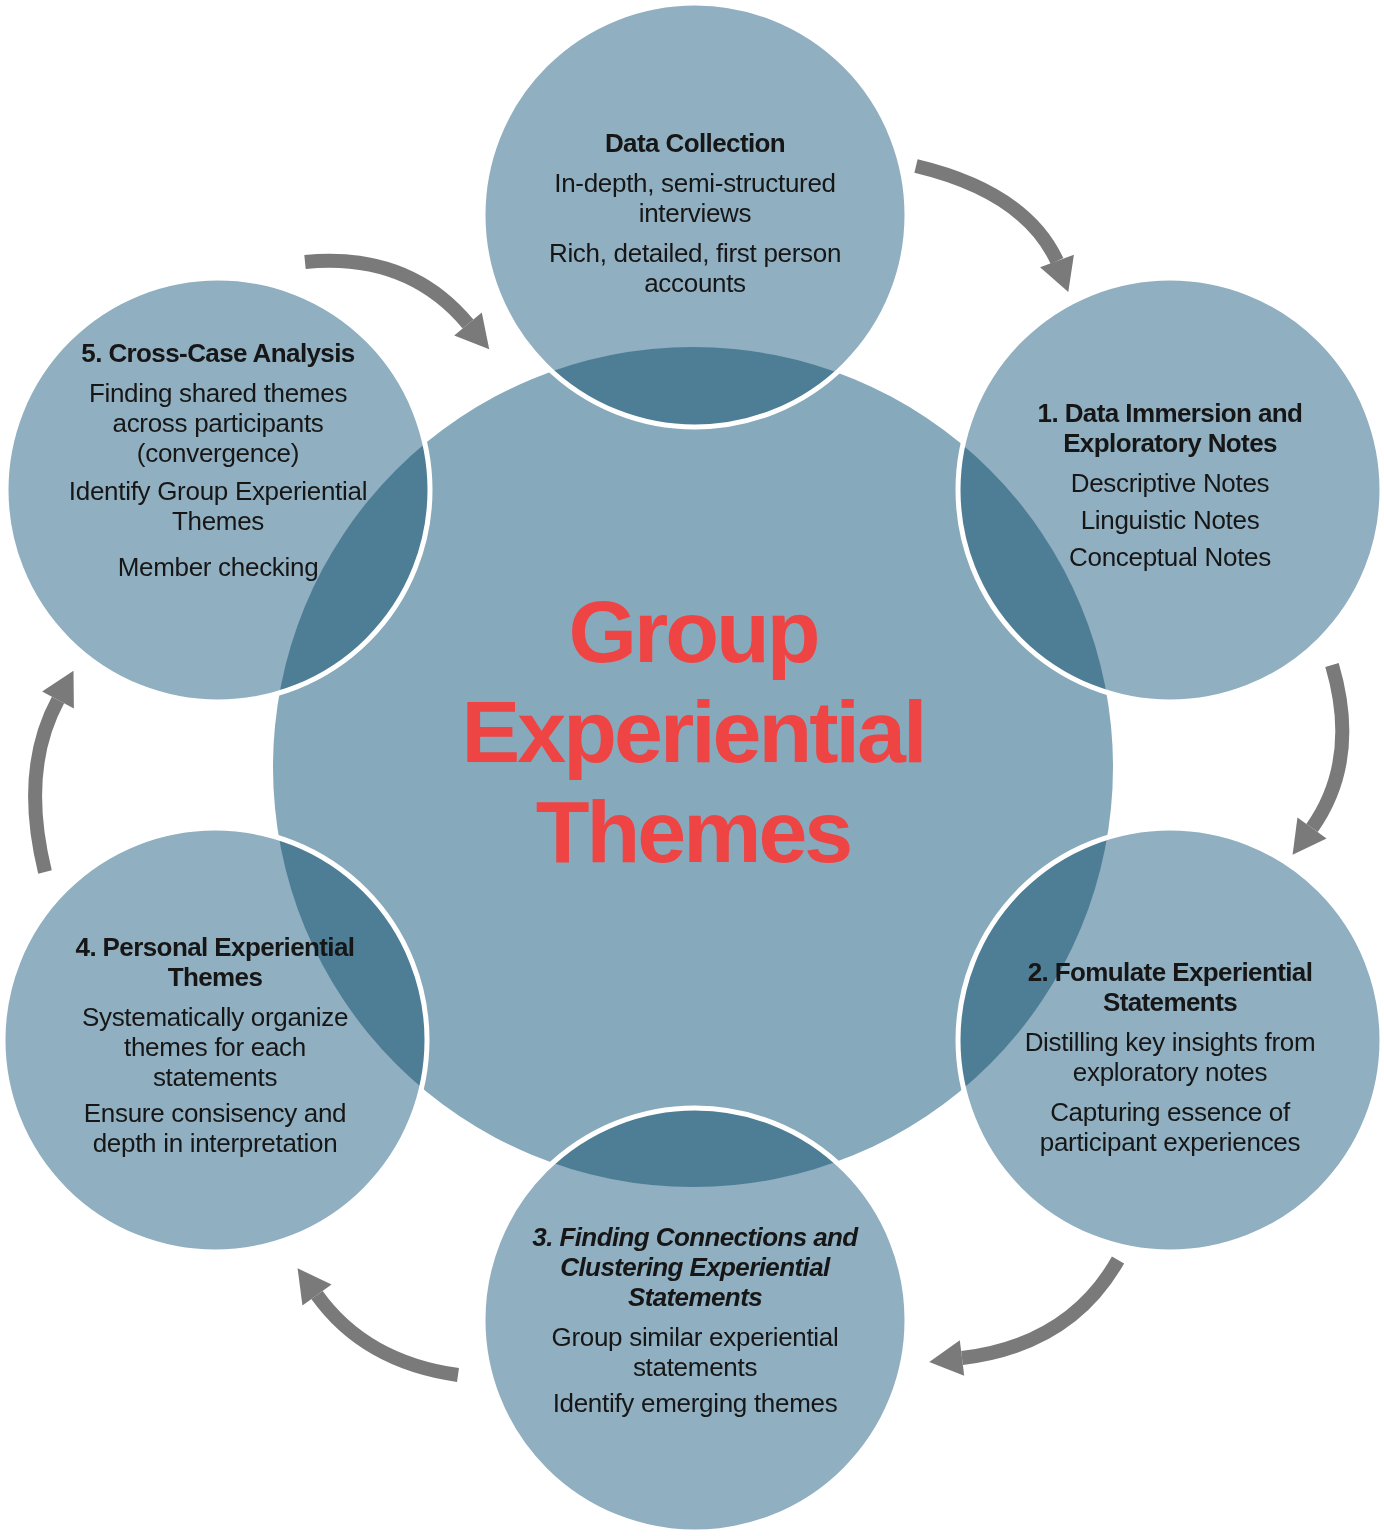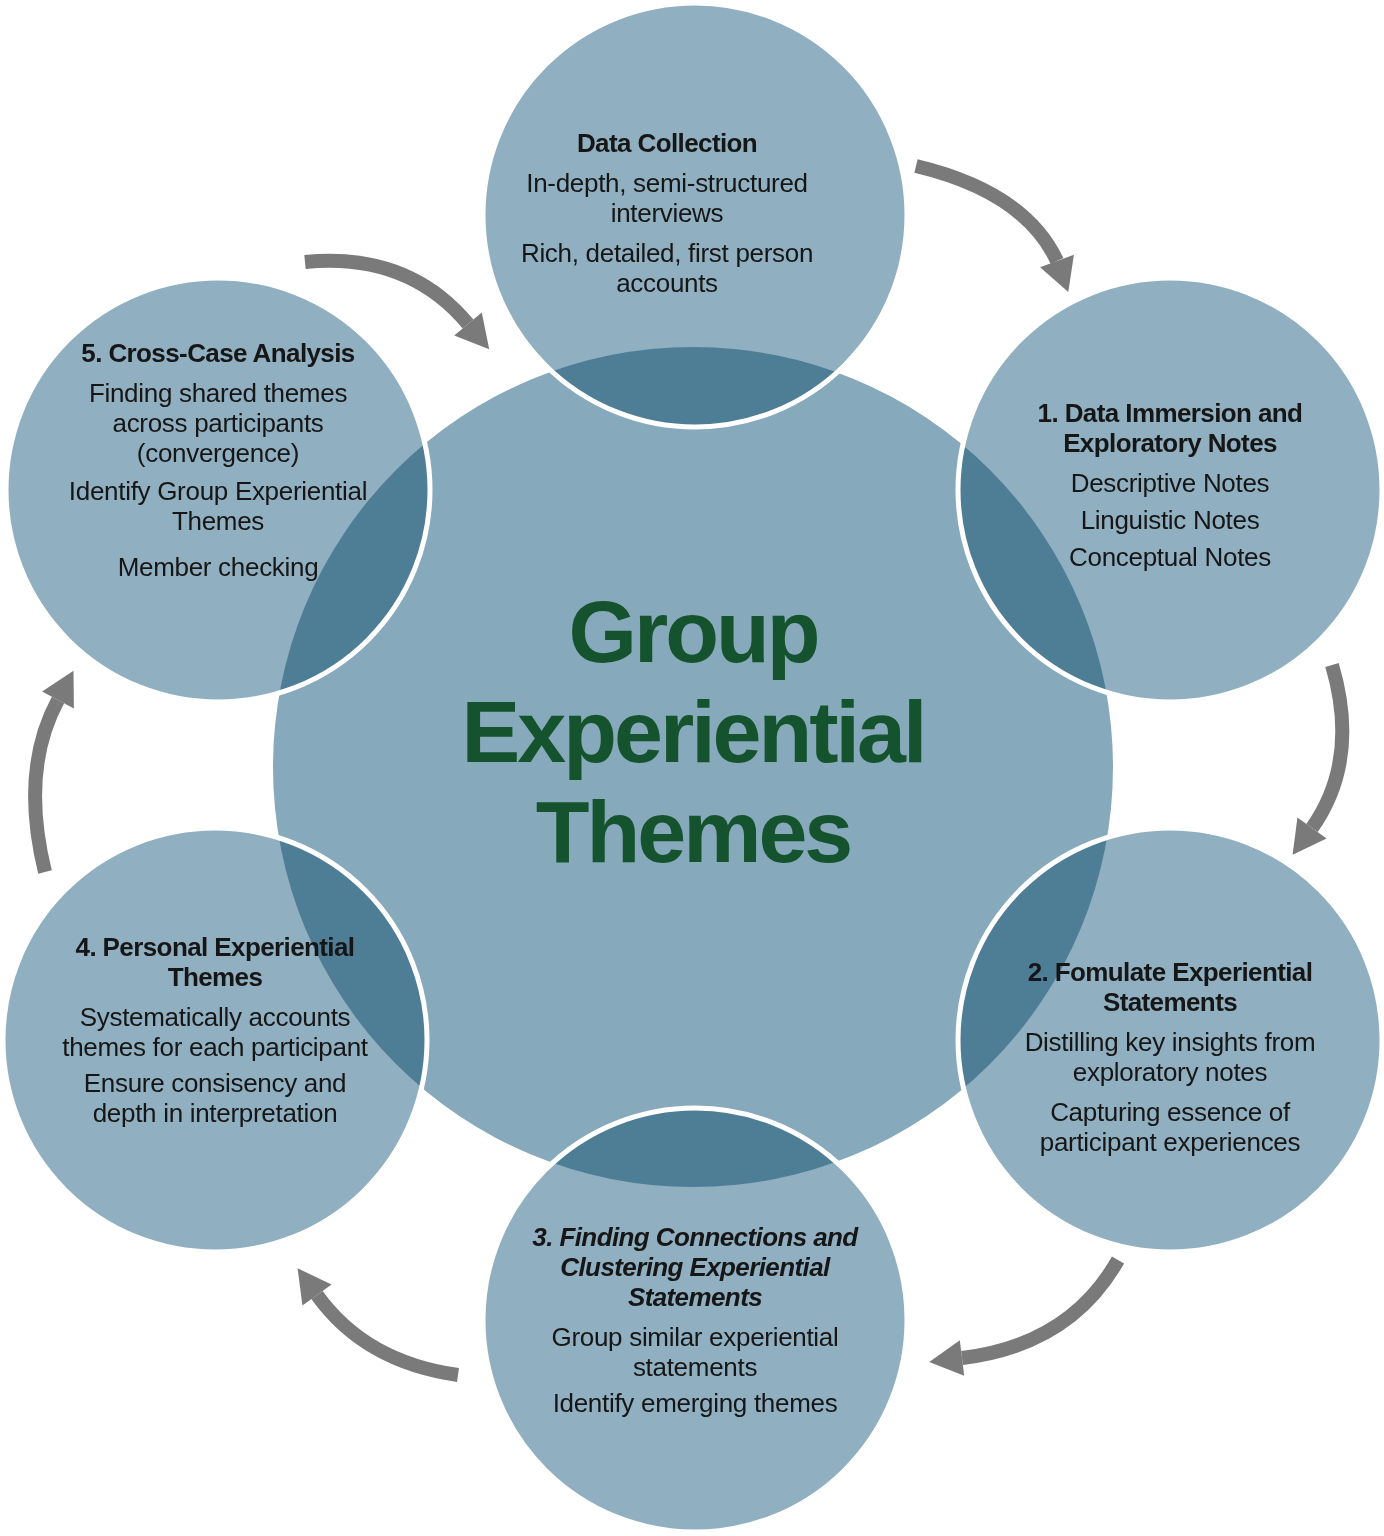--- a/index.html
+++ b/index.html
@@ -29,21 +29,21 @@
   .center-title{
     position:absolute;
     left:693px;top:582px;
     width:620px;
     transform:translateX(-50%);
     text-align:center;
     font-size:88px;
     line-height:100px;
     font-weight:700;
     letter-spacing:-3px;
-    color:#14532d;
+    color:#ef4444;
   }
 </style>
 </head>
 <body>
 
 <div class="canvas">
 
   <svg class="layer" viewBox="0 0 1384 1536">
     <defs>
       <clipPath id="clip-center">
@@ -115,21 +115,21 @@
     </g>
 
     <g>
       <path d="M 305 262 Q 408 252 468 324" fill="none" stroke-width="14" stroke="#7A7A7A"></path>
       <polygon points="0,-18 33,0 0,18" transform="translate(468,324) rotate(50)" fill="#7A7A7A"></polygon>
     </g>
   </svg>
 
   <div class="center-title">Group Experiential Themes</div>
 
-  <div class="node-text" style="left:667px;top:128px;width:350px;">
+  <div class="node-text" style="left:695px;top:128px;width:350px;">
     <div class="node-title">Data Collection</div>
     <p>In-depth, semi-structured interviews</p>
     <p style="max-width:310px;">Rich, detailed, first person accounts</p>
   </div>
 
   <div class="node-text" style="left:1170px;top:398px;width:330px;">
     <div class="node-title">1. Data Immersion and Exploratory Notes</div>
     <p style="margin-bottom:7px;">Descriptive Notes</p>
     <p style="margin-bottom:7px;">Linguistic Notes</p>
     <p style="margin-bottom:7px;">Conceptual Notes</p>
@@ -142,21 +142,21 @@
   </div>
 
   <div class="node-text" style="left:695px;top:1222px;width:380px;">
     <div class="node-title" style="max-width:335px;font-style:italic;">3. Finding Connections and Clustering Experiential Statements</div>
     <p style="margin-bottom:6px;">Group similar experiential statements</p>
     <p>Identify emerging themes</p>
   </div>
 
   <div class="node-text" style="left:215px;top:932px;width:365px;">
     <div class="node-title" style="max-width:365px;">4. Personal Experiential Themes</div>
-    <p style="max-width:310px;margin-bottom:6px;">Systematically accounts themes for each participant</p>
+    <p style="max-width:310px;margin-bottom:6px;">Systematically organize themes for each statements</p>
     <p style="max-width:310px;">Ensure consisency and depth in interpretation</p>
   </div>
 
   <div class="node-text" style="left:218px;top:338px;width:360px;">
     <div class="node-title">5. Cross-Case Analysis</div>
     <p style="max-width:300px;margin-bottom:8px;">Finding shared themes across participants (convergence)</p>
     <p style="max-width:300px;margin-bottom:16px;">Identify Group Experiential Themes</p>
     <p>Member checking</p>
   </div>
 

